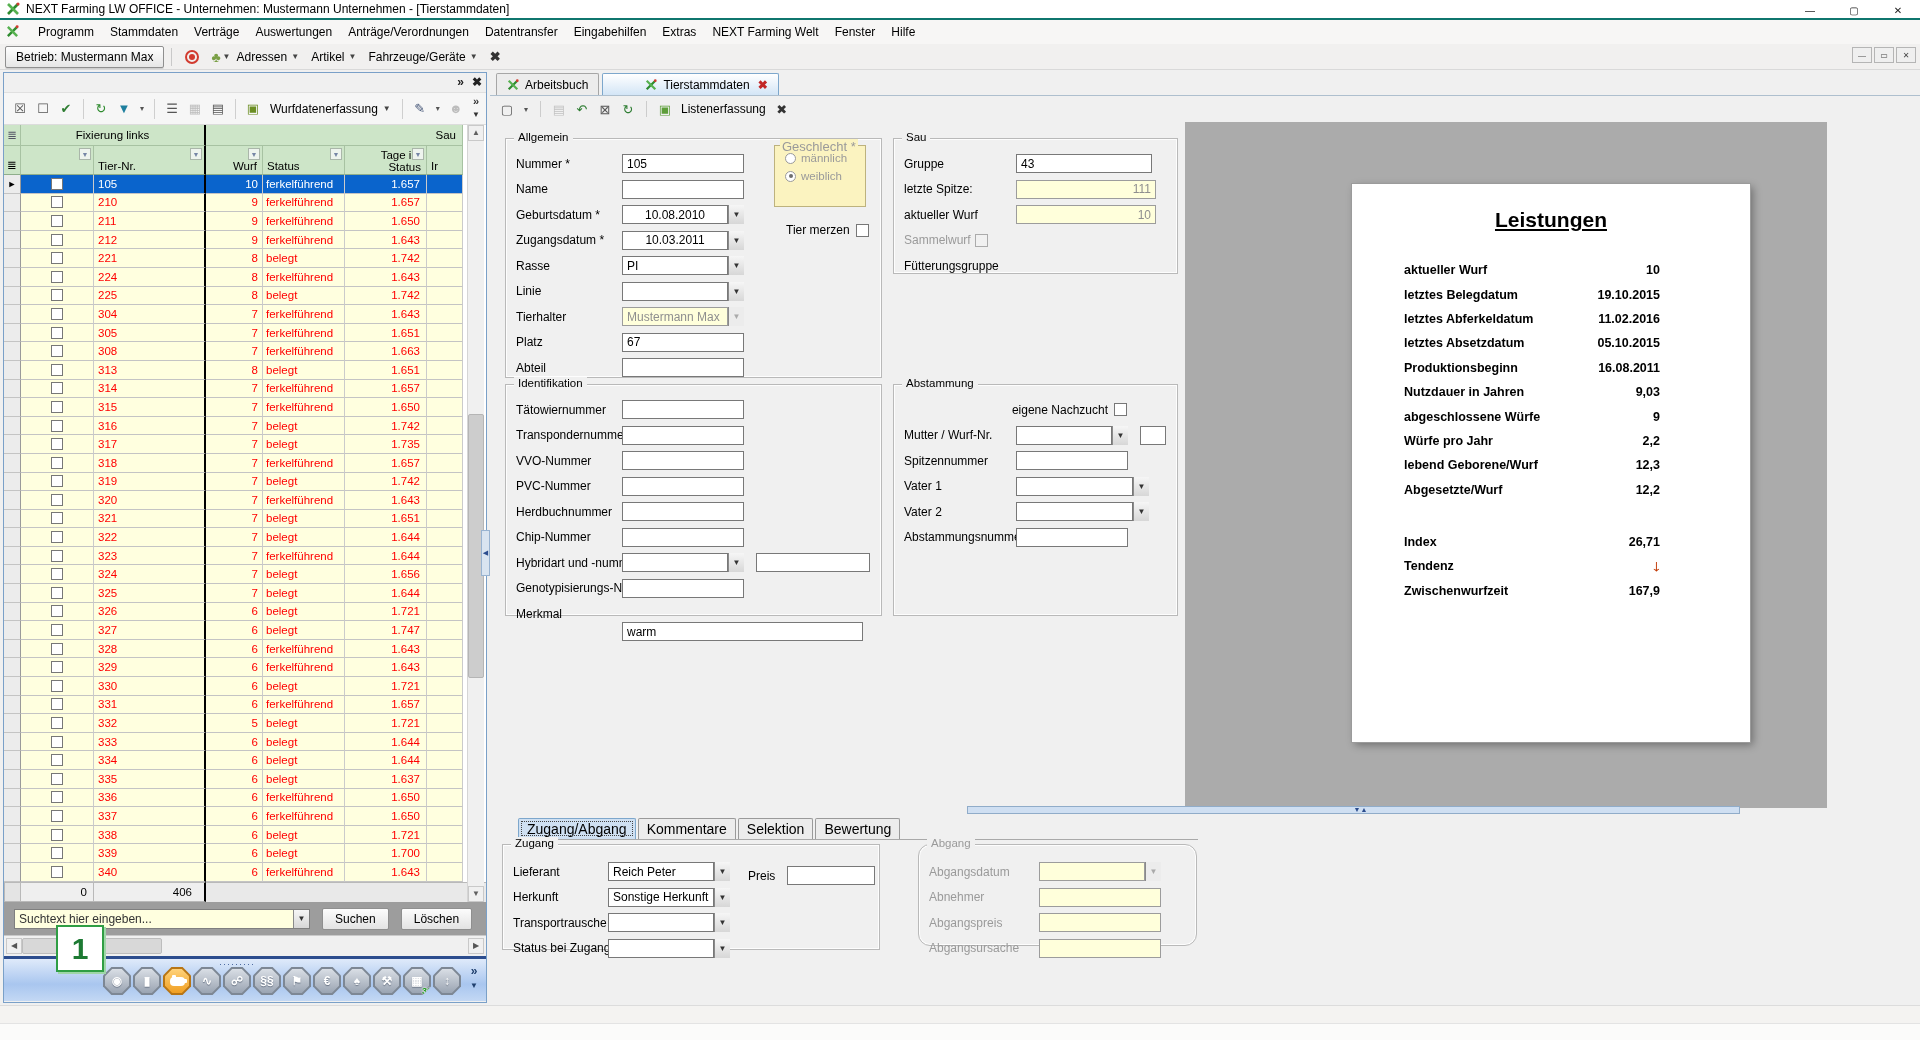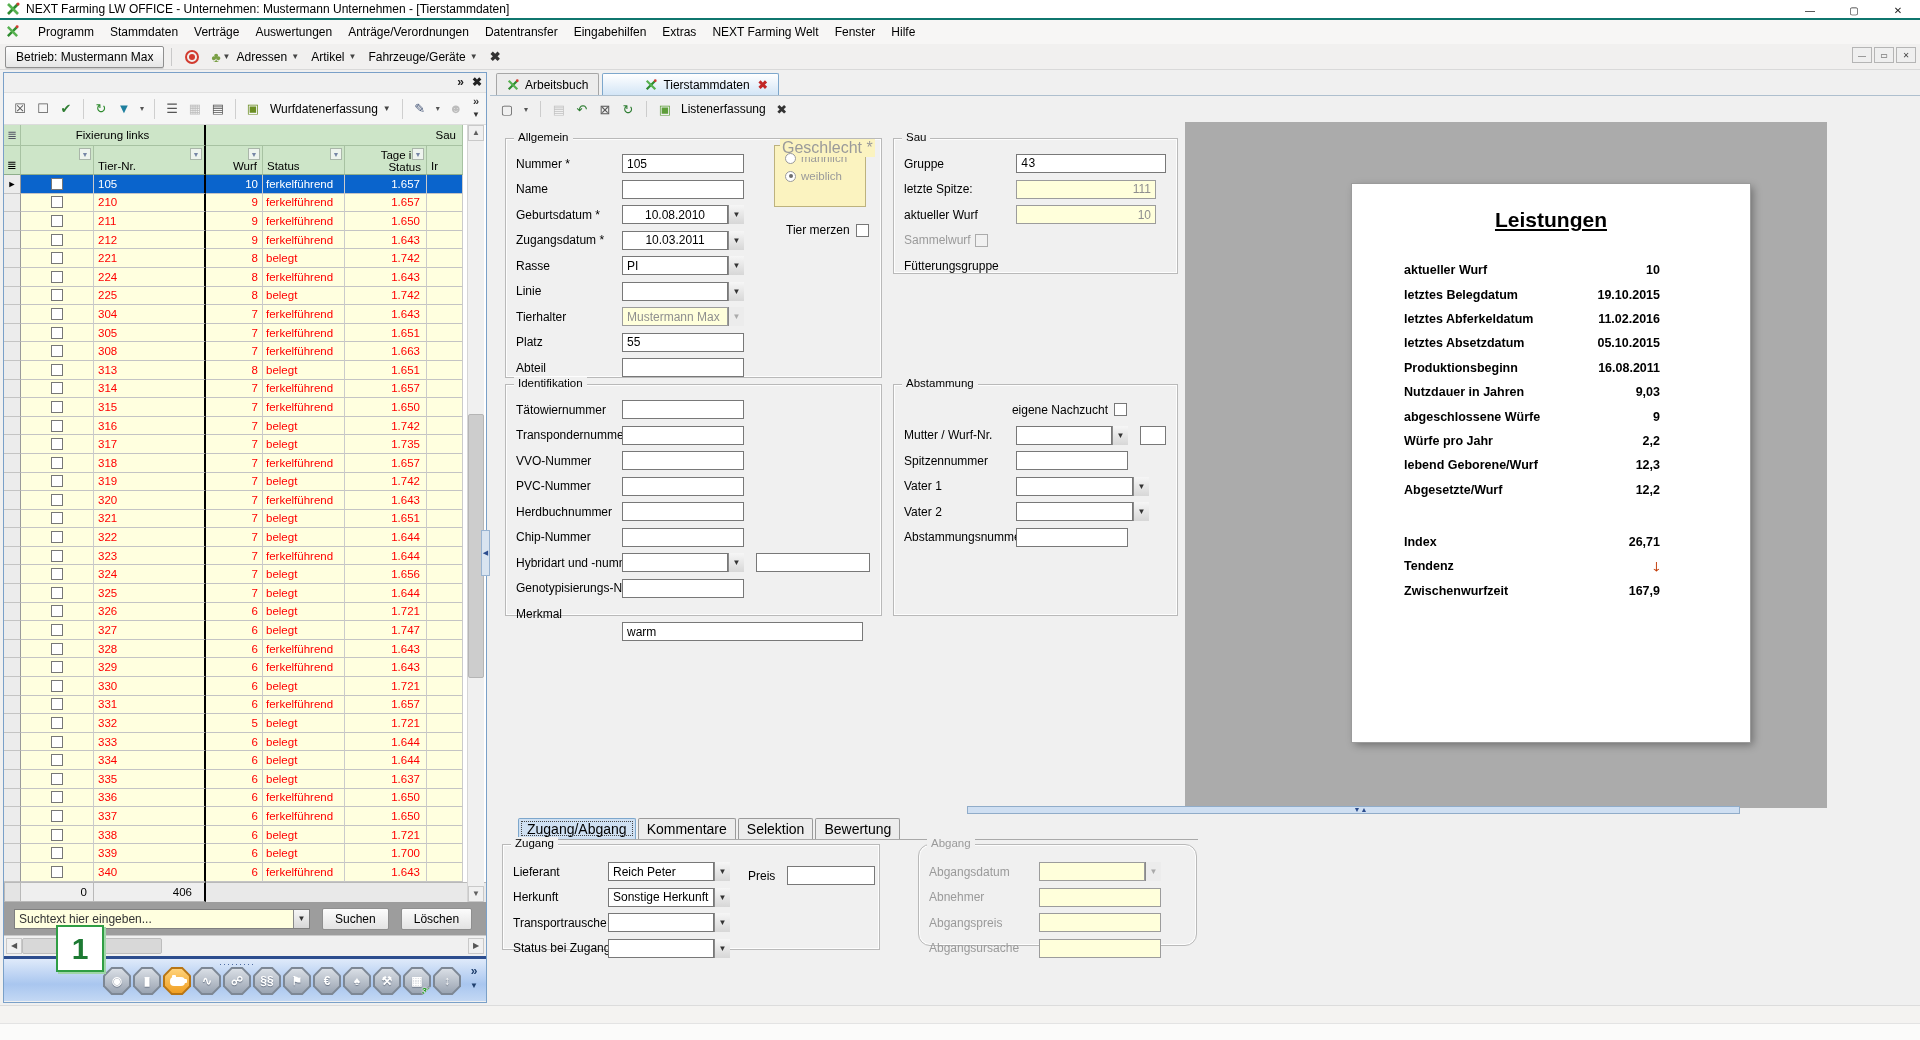--- a/index.html
+++ b/index.html
@@ -133,21 +133,21 @@
   .flabel.dis { color:#9a9a9a; }
   .ctrl { display:flex; height:19px; flex:none; }
   .tb { flex:1; background:#fff; border:1px solid #787878; display:flex; align-items:center; padding:0 4px; font-size:12px; overflow:hidden; white-space:nowrap; }
   .tb.center { justify-content:center; }
   .tb.right { justify-content:flex-end; }
   .tb.dis { background:#ffffdb; color:#8f8f8f; border-color:#9c9c9c; }
   .ctrl .dd-btn { height:auto; }
   .ctrl .dd-btn.dis { color:#aaa; background:#ececec; }
 
   .gbox { position:absolute; left:268px; top:6px; width:92px; height:62px; background:#fbf3c0; border:1px solid #bdb27e; }
-  .gbox .legend { position:absolute; top:-7px; left:5px; background:#fbf3c0; color:#9a9a9a; font-size:16px; padding:0 2px; white-space:nowrap;}
+  .gbox .legend { position:absolute; top:-7px; left:5px; background:#fbf3c0; color:#9a9a9a; font-size:13px; padding:0 2px; white-space:nowrap;}
   .radio-row { display:flex; align-items:center; gap:5px; margin:6px 0 0 10px; color:#9a9a9a; font-size:11.5px; }
   .rb { width:11px; height:11px; border-radius:50%; border:1px solid #9a9a9a; background:#fff; position:relative; flex:none;}
   .rb.on::after { content:""; position:absolute; inset:2.5px; background:#6e6e6e; border-radius:50%; }
   .merzen { position:absolute; left:280px; top:84px; display:flex; align-items:center; gap:6px; font-size:12px; }
   .cbx2 { width:13px; height:13px; background:#fff; border:1px solid #777; flex:none;}
   .cbx2.dis { background:#f1f1f1; border-color:#ababab; }
 
   .report-bg { position:absolute; left:695px; top:0; width:642px; height:686px; background:#ababab; }
   .report-card { position:absolute; left:167px; top:62px; width:398px; height:558px; background:#fff; box-shadow:0 0 0 1px #9b9b9b, 3px 3px 8px rgba(0,0,0,.35); }
   .rep-title { margin-top:24px; text-align:center; font-size:21px; font-weight:bold; text-decoration:underline; }
@@ -890,21 +890,21 @@
             <div class="frow">
               <span class="flabel" style="width: 106px;">Tierhalter</span>
               <span class="ctrl" style="width: 122px; justify-content: center;">
                 <span class="tb dis">Mustermann Max</span>
                 <span class="dd-btn dis">▼</span>
               </span>
             </div>
             <div class="frow">
               <span class="flabel" style="width: 106px;">Platz</span>
               <span class="ctrl" style="width: 122px;">
-                <span class="tb">55</span>
+                <span class="tb">67</span>
               </span>
             </div>
             <div class="frow">
               <span class="flabel" style="width: 106px;">Abteil</span>
               <span class="ctrl" style="width: 122px;">
                 <span class="tb"></span>
               </span>
             </div>
           </div>
         <div class="gbox">
@@ -922,21 +922,21 @@
           <span>Tier merzen</span>
           <span class="cbx2"></span>
         </div>
       </div>
 
       <div class="fieldset" style="left:403px; top:16px; width:285px; height:136px;">
         <span class="legend">Sau</span>
         <div class="fbody">
             <div class="frow">
               <span class="flabel" style="width: 112px;">Gruppe</span>
-              <span class="ctrl" style="width: 150px; font-family: Liberation Mono, monospace;">
+              <span class="ctrl" style="width: 136px;">
                 <span class="tb">43</span>
               </span>
             </div>
             <div class="frow">
               <span class="flabel" style="width: 112px;">letzte Spitze:</span>
               <span class="ctrl" style="width: 140px;">
                 <span class="tb dis right">111</span>
               </span>
             </div>
             <div class="frow">

